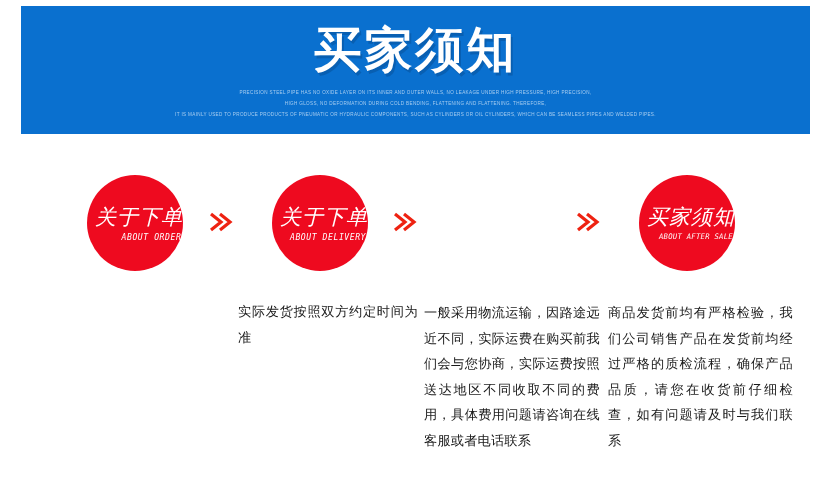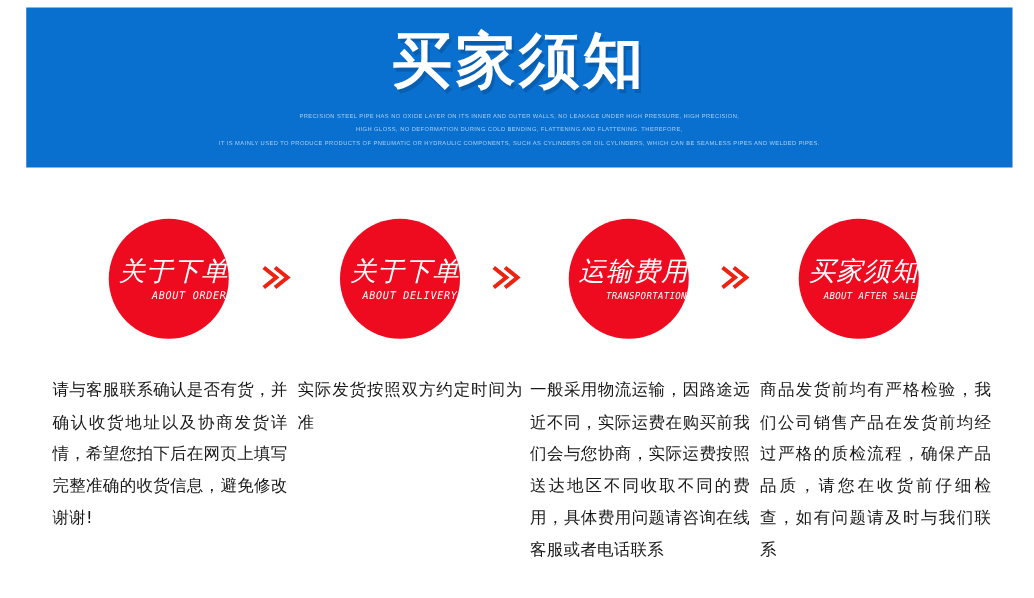--- a/index.html
+++ b/index.html
@@ -181,39 +181,34 @@
       <span class="en">ABOUT DELIVERY</span>
     </div>
 
     <div class="arrow" style="left:389px;">
       <svg width="34" height="34" viewBox="0 0 34 34" aria-hidden="true">
         <path d="M6 9 L16 17 L6 25" fill="none" stroke="#ee2211" stroke-width="3.2" stroke-linecap="butt" stroke-linejoin="miter"></path>
         <path d="M15 9 L25 17 L15 25" fill="none" stroke="#ee2211" stroke-width="3.2" stroke-linecap="butt" stroke-linejoin="miter"></path>
       </svg>
     </div>
 
-    <div class="circle small-en" id="step-3" style="left:455px;">
-      <span class="cn">运输费用</span>
-      <span class="en">TRANSPORTATION</span>
-    </div>
 
     <div class="arrow" style="left:572px;">
       <svg width="34" height="34" viewBox="0 0 34 34" aria-hidden="true">
         <path d="M6 9 L16 17 L6 25" fill="none" stroke="#ee2211" stroke-width="3.2" stroke-linecap="butt" stroke-linejoin="miter"></path>
         <path d="M15 9 L25 17 L15 25" fill="none" stroke="#ee2211" stroke-width="3.2" stroke-linecap="butt" stroke-linejoin="miter"></path>
       </svg>
     </div>
 
     <div class="circle small-en" id="step-4" style="left:639px;">
       <span class="cn">买家须知</span>
       <span class="en">ABOUT AFTER SALE</span>
     </div>
 
   </div>
 
   <div class="cols">
-    <div class="col" id="col-1">请与客服联系确认是否有货，并确认收货地址以及协商发货详情，希望您拍下后在网页上填写完整准确的收货信息，避免修改 谢谢!</div>
     <div class="col" id="col-2">实际发货按照双方约定时间为准</div>
     <div class="col" id="col-3">一般采用物流运输，因路途远近不同，实际运费在购买前我们会与您协商，实际运费按照送达地区不同收取不同的费用，具体费用问题请咨询在线客服或者电话联系</div>
     <div class="col" id="col-4">商品发货前均有严格检验，我们公司销售产品在发货前均经过严格的质检流程，确保产品品质，请您在收货前仔细检查，如有问题请及时与我们联系</div>
   </div>
 
 </div>
 
 </body></html>

